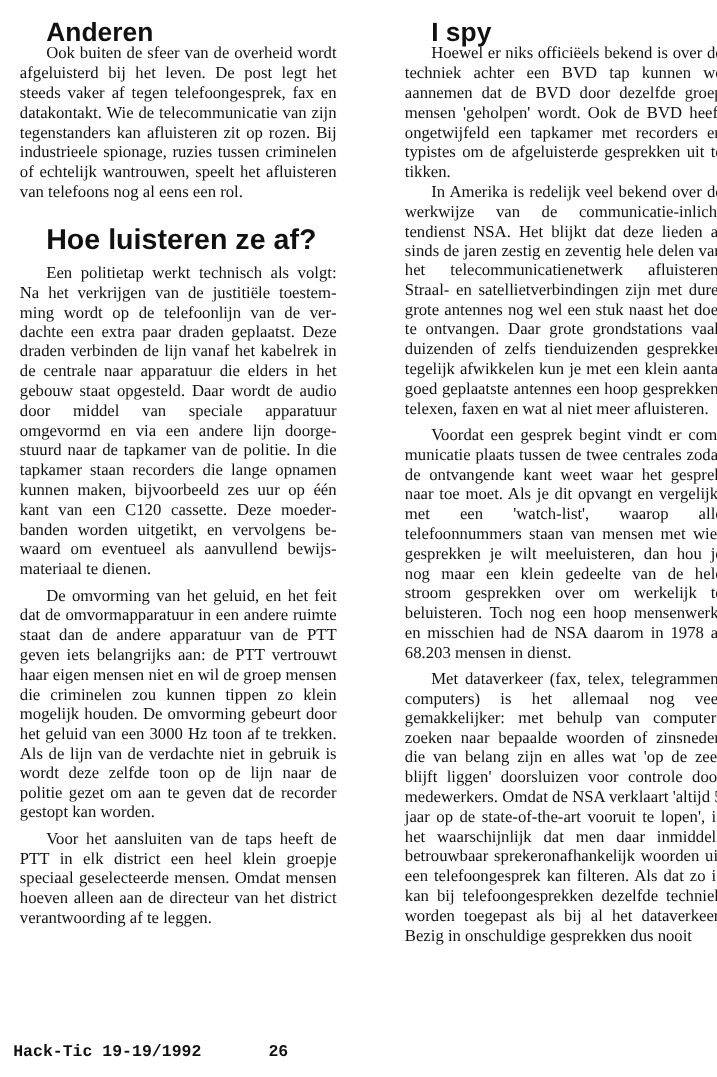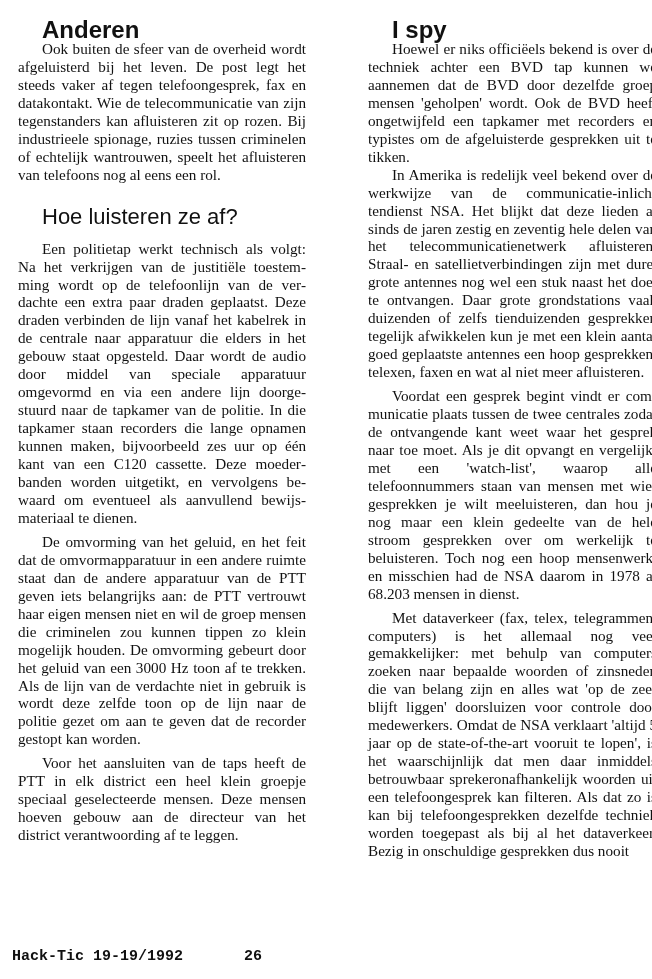--- a/index.html
+++ b/index.html
@@ -10,22 +10,22 @@
     font-size: 15.2px; line-height: 17.95px;
     text-align: justify; hyphens: manual;
   }
   .col-left { left: 18px; width: 288px; }
   .col-right { left: 332px; width: 289px; margin-left: 36px; }
   .h2 {
     font-family: "Liberation Sans", sans-serif; font-weight: bold;
     font-size: 24px; line-height: 20px; margin: 0; padding-left: 24px;
   }
   .h1 {
-    font-family: "Liberation Sans", sans-serif; font-weight: normal;
-    font-size: 22px; line-height: 30px; margin: 0; padding-left: 24px;
+    font-family: "Liberation Sans", sans-serif; font-weight: bold;
+    font-size: 26px; line-height: 30px; margin: 0; padding-left: 24px;
   }
   p { margin: 0; text-indent: 24px; }
   .gap { height: 6px; }
   .footer {
     position: absolute; top: 948px; left: 12px;
     font-family: "Liberation Mono", monospace; font-size: 15px; font-weight: bold;
   }
   .footer .page { position: absolute; left: 232px; top: 0; }
 </style>
 </head>
@@ -35,21 +35,21 @@
   <div style="height:20px"></div>
   <h2 class="h2">Anderen</h2>
   <p>Ook buiten de sfeer van de overheid wordt afgeluisterd bij het leven. De post legt het steeds vaker af tegen telefoongesprek, fax en datakontakt. Wie de telecommunica­tie van zijn tegenstanders kan afluisteren zit op rozen. Bij industrieele spionage, ruzies tussen criminelen of echtelijk wantrouwen, speelt het afluisteren van telefoons nog al eens een rol.</p>
   <div style="height:18px"></div>
   <h1 class="h1">Hoe luisteren ze af?</h1>
   <div style="height:8px"></div>
   <p>Een politietap werkt technisch als volgt: Na het verkrijgen van de justitiële toestem­ming wordt op de telefoonlijn van de ver­dachte een extra paar draden geplaatst. Deze draden verbinden de lijn vanaf het kabelrek in de centrale naar apparatuur die elders in het gebouw staat opgesteld. Daar wordt de audio door middel van speciale apparatuur omgevormd en via een andere lijn doorge­stuurd naar de tapkamer van de politie. In die tapkamer staan recorders die lange opnamen kunnen maken, bijvoorbeeld zes uur op één kant van een C120 cassette. Deze moeder­banden worden uitgetikt, en vervolgens be­waard om eventueel als aanvullend bewijs­materiaal te dienen.</p>
   <div class="gap"></div>
   <p>De omvorming van het geluid, en het feit dat de omvormapparatuur in een andere ruimte staat dan de andere apparatuur van de PTT geven iets belangrijks aan: de PTT ver­trouwt haar eigen mensen niet en wil de groep mensen die criminelen zou kunnen tippen zo klein mogelijk houden. De om­vorming gebeurt door het geluid van een 3000 Hz toon af te trekken. Als de lijn van de verdachte niet in gebruik is wordt deze zelfde toon op de lijn naar de politie gezet om aan te geven dat de recorder gestopt kan worden.</p>
   <div class="gap"></div>
-  <p>Voor het aansluiten van de taps heeft de PTT in elk district een heel klein groepje speciaal geselecteerde mensen. Deze mensen hoeven gebouw aan de directeur van het district verantwoording af te leggen.</p>
+  <p>Voor het aansluiten van de taps heeft de PTT in elk district een heel klein groepje speciaal geselecteerde mensen. Omdat mensen hoeven alleen aan de directeur van het district verantwoording af te leggen.</p>
 </div>
 
 <div class="col col-right">
   <div style="height:20px"></div>
   <h2 class="h2">I spy</h2>
   <p>Hoewel er niks officiëels bekend is over de techniek achter een BVD tap kunnen we aannemen dat de BVD door dezelfde groep mensen 'geholpen' wordt. Ook de BVD heeft ongetwijfeld een tapkamer met re­corders en typistes om de afgeluisterde gesprekken uit te tikken.</p>
   <p>In Amerika is redelijk veel bekend over de werkwijze van de communicatie-inlich­tendienst NSA. Het blijkt dat deze lieden al sinds de jaren zestig en zeventig hele delen van het telecommunicatienetwerk afluis­teren. Straal- en satellietverbindingen zijn met dure, grote antennes nog wel een stuk naast het doel te ontvangen. Daar grote grondstations vaak duizenden of zelfs tien­duizenden gesprekken tegelijk afwikkelen kun je met een klein aantal goed geplaatste antennes een hoop gesprekken, telexen, faxen en wat al niet meer afluisteren.</p>
   <div class="gap"></div>
   <p>Voordat een gesprek begint vindt er com­municatie plaats tussen de twee centrales zodat de ontvangende kant weet waar het gesprek naar toe moet. Als je dit opvangt en vergelijkt met een 'watch-list', waarop alle telefoonnummers staan van mensen met wier gesprekken je wilt meeluisteren, dan hou je nog maar een klein gedeelte van de hele stroom gesprekken over om werkelijk te beluisteren. Toch nog een hoop mensen­werk, en misschien had de NSA daarom in 1978 al 68.203 mensen in dienst.</p>
   <div class="gap"></div>

